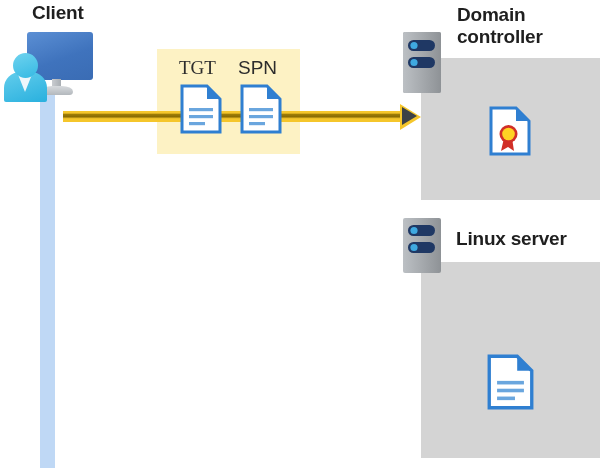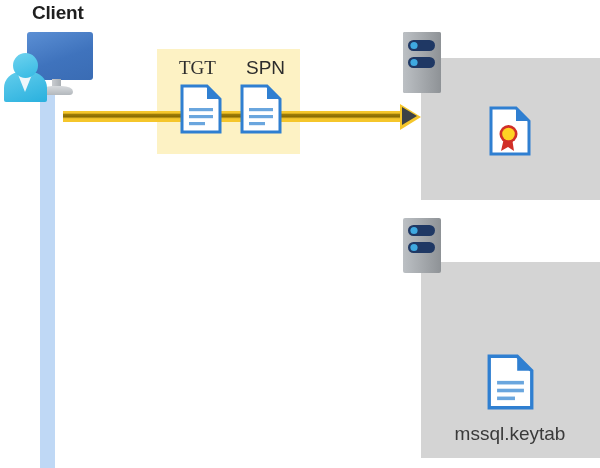--- a/index.html
+++ b/index.html
@@ -123,21 +123,21 @@
     border-bottom: 9px solid transparent;
     border-left: 15px solid #3c4146;
   }
 
   
   .doc-tag {
     font-size: 19px;
     color: #2c2c2c;
   }
   #tgt-label { left: 179px; top: 57px; font-family: Liberation Serif, serif; }
-  #spn-label { left: 246px; top: 57px; }
+  #spn-label { left: 238px; top: 57px; }
 
   
   .file-icon { position: absolute; }
   .file-icon svg { display: block; }
 
   #tgt-icon { left: 180px; top: 84px; }
   #spn-icon { left: 240px; top: 84px; }
   #cert-icon { left: 489px; top: 106px; }
   #keytab-icon { left: 487px; top: 354px; }
 
@@ -213,20 +213,21 @@
           <stop offset="100%" stop-color="#8e9296"></stop>
         </linearGradient>
       </defs>
       <rect x="5" y="8" width="27" height="11" rx="5.5" fill="#1f3864"></rect>
       <circle cx="11" cy="13.5" r="3.6" fill="#3fa9e0"></circle>
       <rect x="5" y="25" width="27" height="11" rx="5.5" fill="#1f3864"></rect>
       <circle cx="11" cy="30.5" r="3.6" fill="#3fa9e0"></circle>
     </svg>
   </div>
 
+  <div class="abs title" id="dc-title"><span>Domain</span><br><span>controller</span></div>
 
   <div class="file-icon" id="cert-icon">
     <svg width="42" height="50" viewBox="0 0 42 50">
       <path d="M2 2 H27 L40 15 V48 H2 Z" fill="#ffffff" stroke="#2f7fd1" stroke-width="3"></path>
       <path d="M27 2 L40 15 H27 Z" fill="#2f7fd1"></path>
       <path d="M15 32 L12 45 L19 41 L25 45 L23 32 Z" fill="#d12f27"></path>
       <circle cx="19.5" cy="28" r="9" fill="#d12f27"></circle>
       <circle cx="19.5" cy="28" r="6.3" fill="#ffd324"></circle>
     </svg>
   </div>
@@ -243,27 +244,27 @@
           <stop offset="100%" stop-color="#8e9296"></stop>
         </linearGradient>
       </defs>
       <rect x="5" y="7" width="27" height="11" rx="5.5" fill="#1f3864"></rect>
       <circle cx="11" cy="12.5" r="3.6" fill="#3fa9e0"></circle>
       <rect x="5" y="24" width="27" height="11" rx="5.5" fill="#1f3864"></rect>
       <circle cx="11" cy="29.5" r="3.6" fill="#3fa9e0"></circle>
     </svg>
   </div>
 
+  <div class="abs title" id="linux-title">Linux server</div>
 
 
   <div class="file-icon" id="keytab-icon">
     <svg width="47" height="56" viewBox="0 0 42 50">
       <path d="M2 2 H27 L40 15 V48 H2 Z" fill="#ffffff" stroke="#2f7fd1" stroke-width="3"></path>
       <path d="M27 2 L40 15 H27 Z" fill="#2f7fd1"></path>
       <rect x="9" y="24" width="24" height="3.2" fill="#6aa6de"></rect>
       <rect x="9" y="31" width="24" height="3.2" fill="#6aa6de"></rect>
       <rect x="9" y="38" width="16" height="3.2" fill="#6aa6de"></rect>
     </svg>
   </div>
 
-  <div class="abs" id="keytab-label">mssql.keytab</div>
 
 </div>
 
 </body></html>

